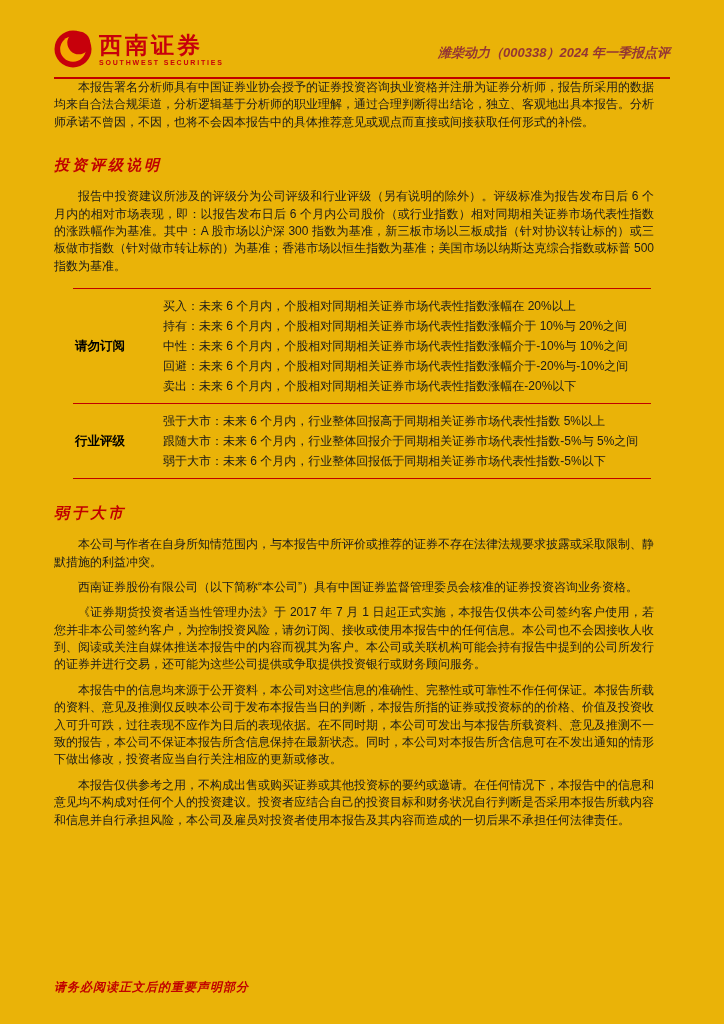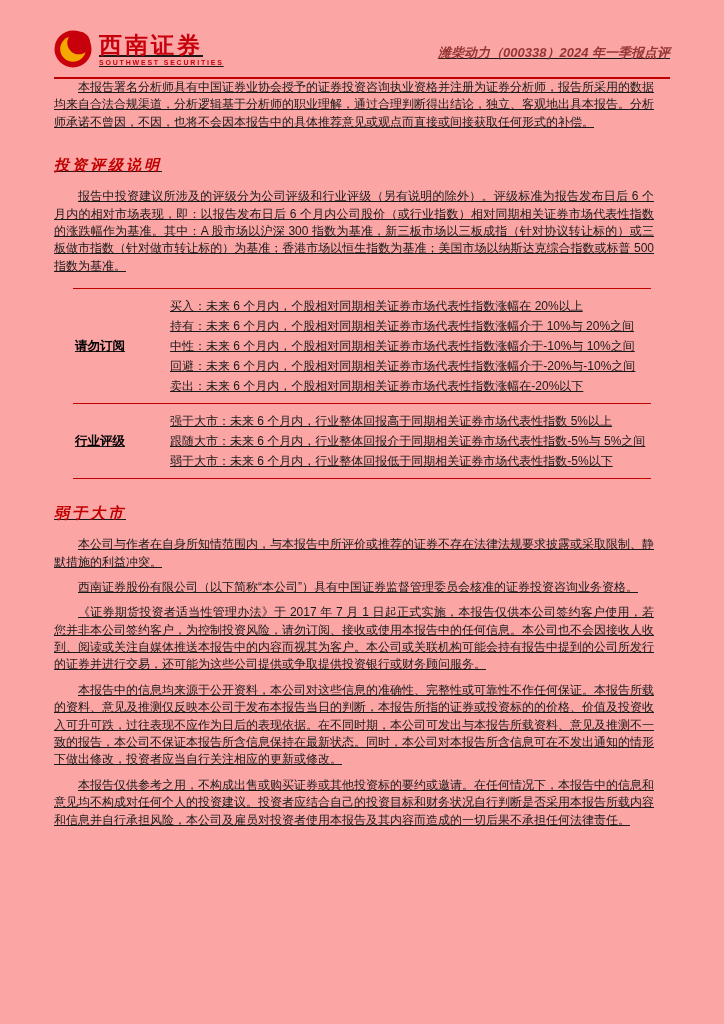--- a/index.html
+++ b/index.html
@@ -4,27 +4,26 @@
   <style>
     html, body {
       margin: 0;
       padding: 0;
       background: #ffffff;
     }
     .page {
       position: relative;
       width: 724px;
       height: 1024px;
-      background: #fca5a5;
+      background: #eab308;
       box-sizing: border-box;
       padding: 30px 54px 70px 54px;
       font-family: "Liberation Sans", "DejaVu Sans", sans-serif;
       color: #1a1a1a;
       overflow: hidden;
-      text-decoration: underline;
     }
     .header {
       display: flex;
       justify-content: space-between;
       align-items: flex-end;
       padding-bottom: 9px;
     }
     .logo {
       display: flex;
       align-items: center;
@@ -103,21 +102,20 @@
       padding: 6px 0 6px 2px;
       font-size: 12.5px;
       color: #000000;
     }
     .group-rows {
       padding: 7px 0;
     }
     .rating-row {
       line-height: 20px;
       text-align: justify;
-      margin-left: 7px;
     }
     .statement-block {
       margin-top: 2px;
     }
     .footer-note {
       position: absolute;
       left: 54px;
       bottom: 28px;
       color: #c00000;
       font-size: 12px;
@@ -184,14 +182,15 @@
 
   <section class="statement-block">
     <h2 class="section-heading">弱于大市</h2>
     <p class="para">本公司与作者在自身所知情范围内，与本报告中所评价或推荐的证券不存在法律法规要求披露或采取限制、静默措施的利益冲突。</p>
     <p class="para">西南证券股份有限公司（以下简称“本公司”）具有中国证券监督管理委员会核准的证券投资咨询业务资格。</p>
     <p class="para">《证券期货投资者适当性管理办法》于 2017 年 7 月 1 日起正式实施，本报告仅供本公司签约客户使用，若您并非本公司签约客户，为控制投资风险，请勿订阅、接收或使用本报告中的任何信息。本公司也不会因接收人收到、阅读或关注自媒体推送本报告中的内容而视其为客户。本公司或关联机构可能会持有报告中提到的公司所发行的证券并进行交易，还可能为这些公司提供或争取提供投资银行或财务顾问服务。</p>
     <p class="para">本报告中的信息均来源于公开资料，本公司对这些信息的准确性、完整性或可靠性不作任何保证。本报告所载的资料、意见及推测仅反映本公司于发布本报告当日的判断，本报告所指的证券或投资标的的价格、价值及投资收入可升可跌，过往表现不应作为日后的表现依据。在不同时期，本公司可发出与本报告所载资料、意见及推测不一致的报告，本公司不保证本报告所含信息保持在最新状态。同时，本公司对本报告所含信息可在不发出通知的情形下做出修改，投资者应当自行关注相应的更新或修改。</p>
     <p class="para">本报告仅供参考之用，不构成出售或购买证券或其他投资标的要约或邀请。在任何情况下，本报告中的信息和意见均不构成对任何个人的投资建议。投资者应结合自己的投资目标和财务状况自行判断是否采用本报告所载内容和信息并自行承担风险，本公司及雇员对投资者使用本报告及其内容而造成的一切后果不承担任何法律责任。</p>
   </section>
 
+  <div class="footer-note">请务必阅读正文后的重要声明部分</div>
 
 </div>
 
 </body></html>

